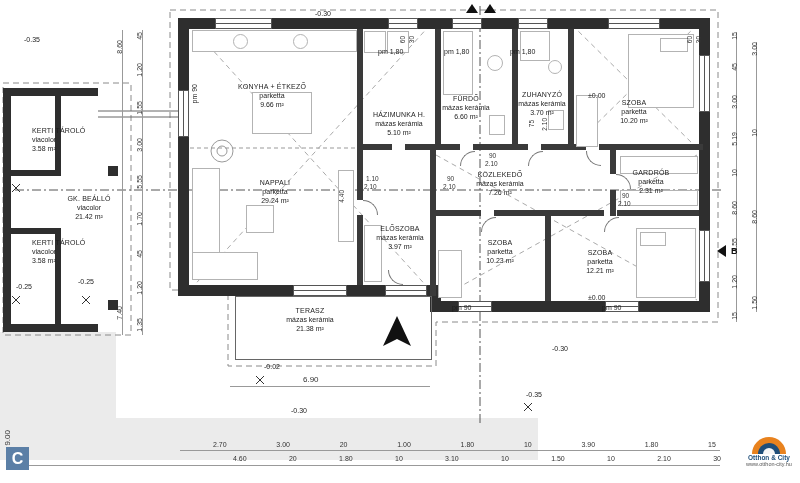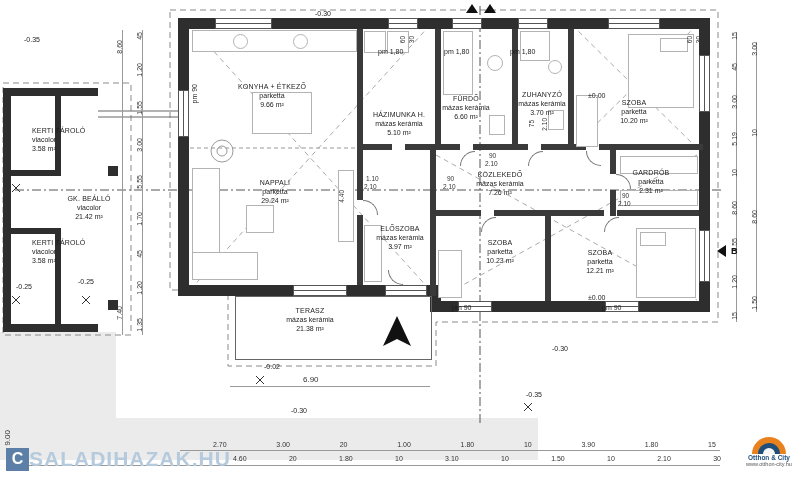--- a/index.html
+++ b/index.html
@@ -346,21 +346,20 @@
   <span class="sdim" style="left:618px;top:200px;">2.10</span>
   <span class="sdim" style="left:303px;top:375px;font-size:8px;">6.90</span>
   <span class="sdim vtext" style="left:3px;top:430px;font-size:8px;">9.00</span>
   <span class="sdim vtext" style="left:399px;top:36px;">60</span>
   <span class="sdim vtext" style="left:408px;top:36px;">30</span>
   <span class="sdim vtext" style="left:686px;top:36px;">60</span>
   <span class="sdim vtext" style="left:695px;top:36px;">30</span>
 
   <div class="watermark">
     <div class="wm-box">C</div>
-    <div class="wm-text">SALADIHAZAK.HU</div>
   </div>
   <div class="logo">
     <div class="logo-arch">
       <div class="logo-arch-inner"></div>
       <div class="logo-arch-core"></div>
     </div>
     <div class="logo-name">Otthon &amp; City</div>
     <div class="logo-url">www.otthon-city.hu</div>
   </div>
 

